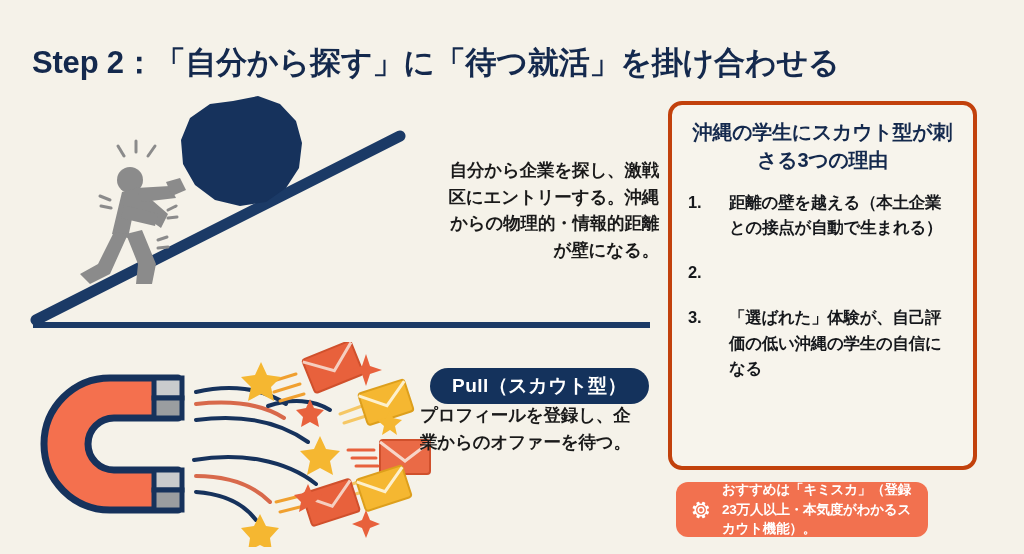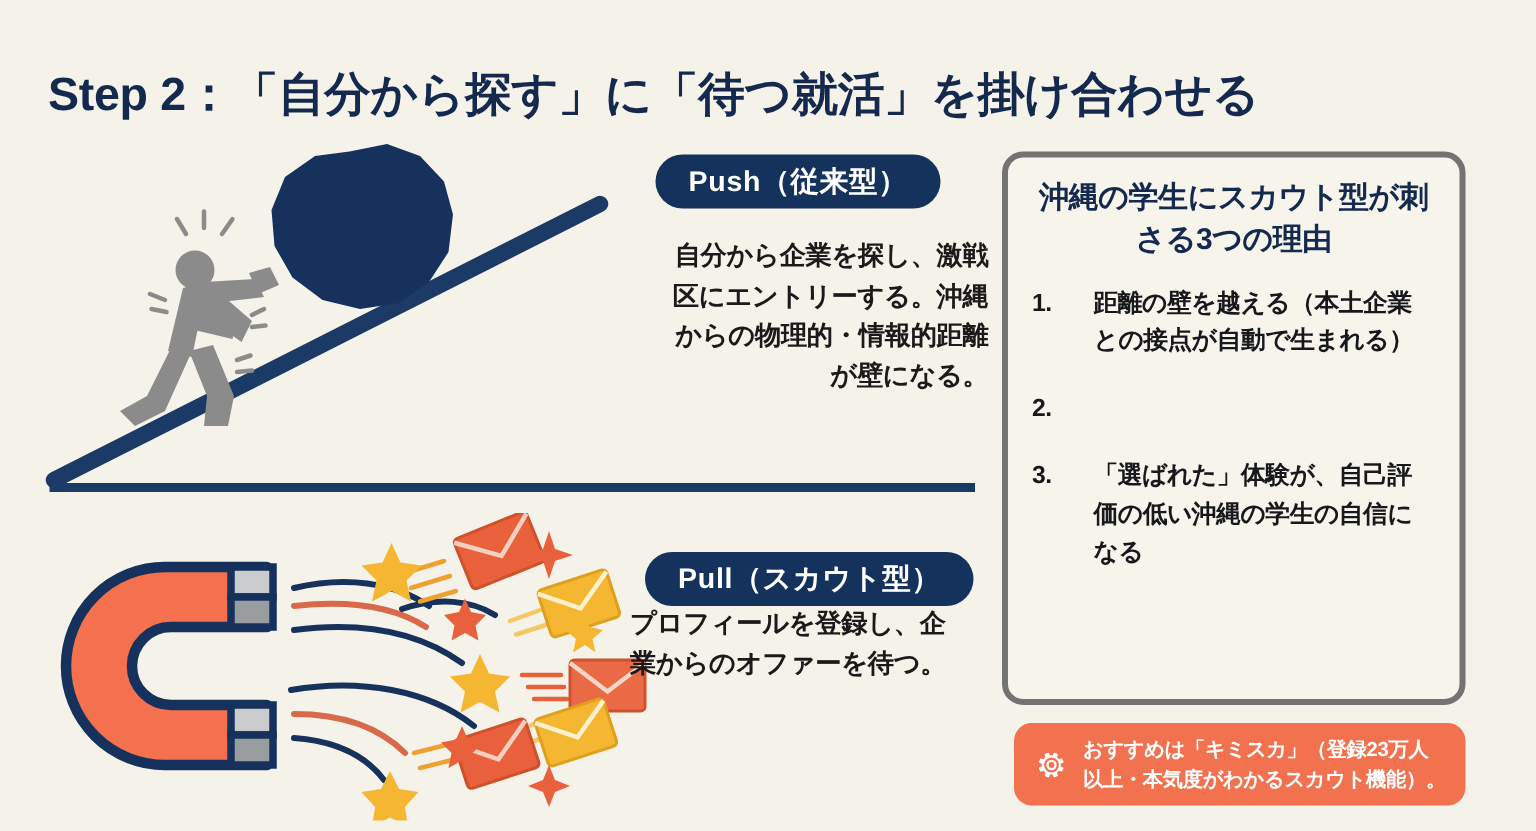--- a/index.html
+++ b/index.html
@@ -96,21 +96,21 @@
   #text-pull { left: 420px; top: 402px; }
 
   
   #panel {
     position: absolute;
     left: 668px;
     top: 101px;
     width: 309px;
     height: 369px;
     box-sizing: border-box;
-    border: 4px solid #737373;
+    border: 4px solid #c2410c;
     border-radius: 14px;
     background: #f7f4ec;
     padding: 14px 16px 0 16px;
   }
   #panel-title {
     text-align: center;
     font-size: 20px;
     font-weight: bold;
     color: #14294d;
     line-height: 1.38;
@@ -141,21 +141,21 @@
   .panel-item-text {
     flex: 1 1 auto;
     margin-left: 13px;
   }
 
   
   #footer-banner {
     position: absolute;
     left: 676px;
     top: 482px;
-    width: 301px;
+    width: 252px;
     height: 55px;
     box-sizing: border-box;
     border-radius: 12px;
     background: #f2714f;
     display: flex;
     align-items: center;
     padding: 0 12px 0 14px;
   }
   #footer-gear {
     flex: 0 0 auto;
@@ -314,21 +314,20 @@
 
       <g fill="#e8613c">
         <path d="M 348 12 L 352 24 L 364 28 L 352 32 L 348 44 L 344 32 L 332 28 L 344 24 Z"></path>
       </g>
       <g fill="#e8613c">
         <path d="M 348 168 L 352 178 L 362 182 L 352 186 L 348 196 L 344 186 L 334 182 L 344 178 Z"></path>
       </g>
     </svg>
   </div>
 
-  <div class="pill" id="pill-push">Push（従来型）</div>
   <div class="body-text" id="text-push">自分から企業を探し、激戦区にエントリーする。沖縄からの物理的・情報的距離が壁になる。</div>
 
   <div class="pill" id="pill-pull">Pull（スカウト型）</div>
   <div class="body-text" id="text-pull">プロフィールを登録し、企業からのオファーを待つ。</div>
 
   <div id="panel">
     <div id="panel-title">沖縄の学生にスカウト型が刺さる3つの理由</div>
     <ul id="panel-list">
       <li class="panel-item">
         <span class="panel-item-num">1.</span>

